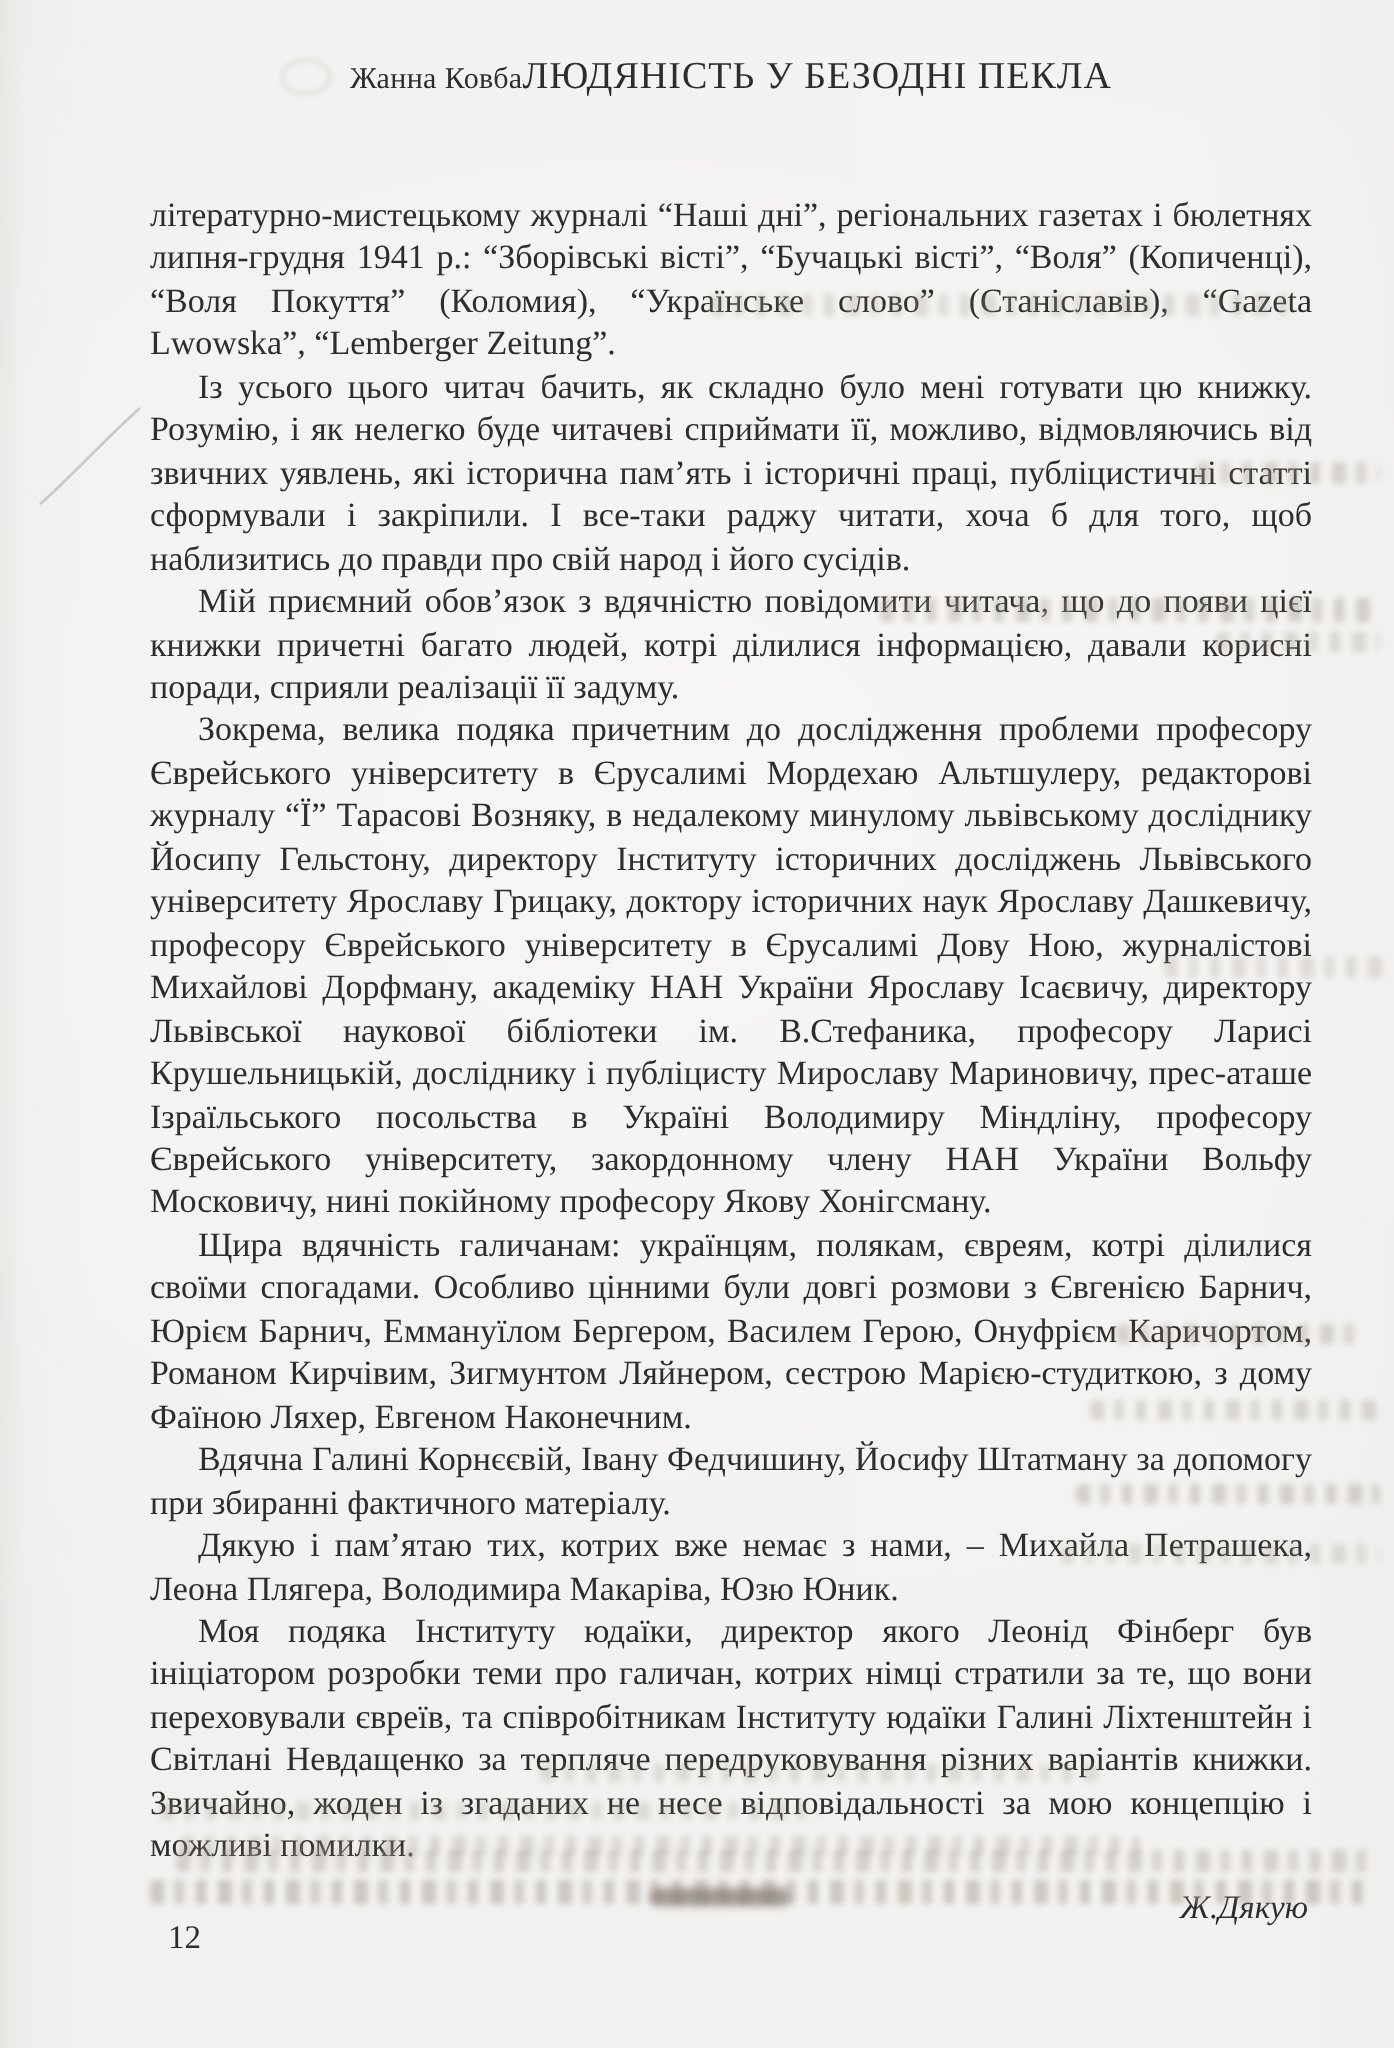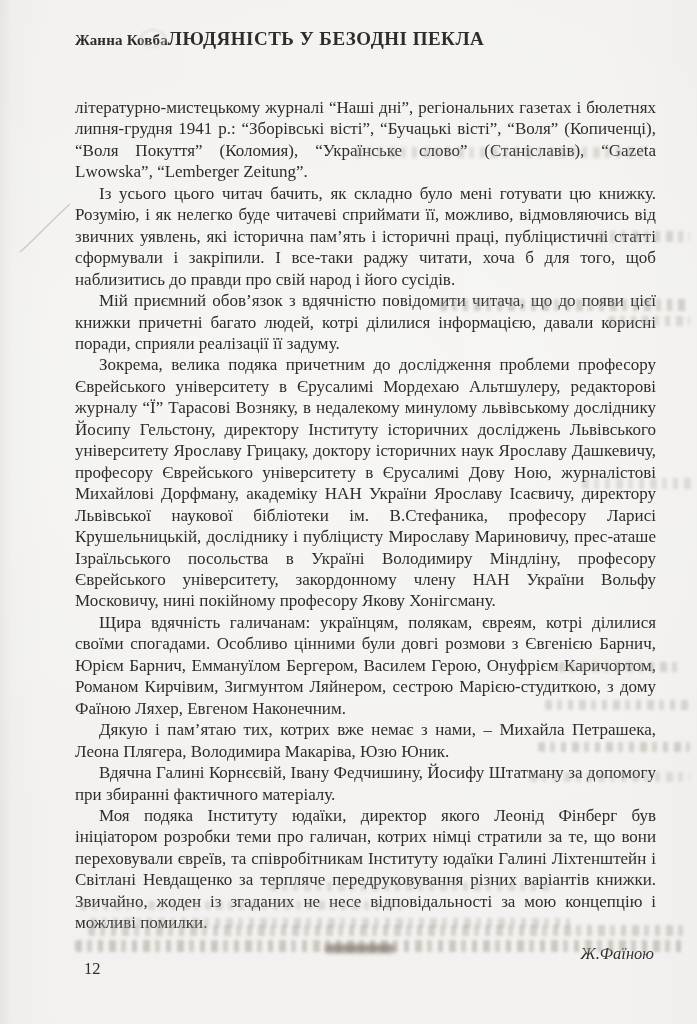--- a/index.html
+++ b/index.html
@@ -11,21 +11,21 @@
   .page{
     position:relative;width:697px;height:1024px;overflow:hidden;
     background:
       radial-gradient(ellipse 900px 700px at 45% 40%, rgba(255,255,255,.35), rgba(255,255,255,0) 70%),
       linear-gradient(90deg,#e7e5e2 0px,#efeeec 12px,#f2f1ef 45px,#f3f2f0 600px,#f0efed 697px);
     color:#2f2d2b;
   }
   
   .running-head{
     position:absolute;left:75px;top:28px;width:581px;
-    display:flex;justify-content:flex-start;align-items:baseline;font-weight:bold;
+    display:flex;justify-content:center;align-items:baseline;
   }
   .running-head .author{font-size:15px;letter-spacing:.2px;}
   .running-head .book-title{font-size:19px;letter-spacing:.5px;}
   
   .body-text{
     position:absolute;left:75px;top:61px;width:581px;
     font-size:17px;line-height:21.45px;text-align:justify;
     text-rendering:optimizeLegibility;
     margin-top:36px;
   }
@@ -79,24 +79,24 @@
   </div>
 
   <div class="ring-smudge"></div>
 
   <div class="body-text">
     <p class="continuation">літературно-мистецькому журналі “Наші дні”, регіональних газетах і бюлетнях липня-грудня 1941 р.: “Зборівські вісті”, “Бучацькі вісті”, “Воля” (Копиченці), “Воля Покуття” (Коломия), “Українське слово” (Станіславів), “Gazeta Lwowska”, “Lemberger Zeitung”.</p>
     <p>Із усього цього читач бачить, як складно було мені готувати цю книжку. Розумію, і як нелегко буде читачеві сприймати її, можливо, відмовляючись від звичних уявлень, які історична пам’ять і історичні праці, публіцистичні статті сформували і закріпили. І все-таки раджу читати, хоча б для того, щоб наблизитись до правди про свій народ і його сусідів.</p>
     <p>Мій приємний обов’язок з вдячністю повідомити читача, що до появи цієї книжки причетні багато людей, котрі ділилися інформацією, давали корисні поради, сприяли реалізації її задуму.</p>
     <p>Зокрема, велика подяка причетним до дослідження проблеми професору Єврейського університету в Єрусалимі Мордехаю Альтшулеру, редакторові журналу “Ї” Тарасові Возняку, в недалекому минулому львівському досліднику Йосипу Гельстону, директору Інституту історичних досліджень Львівського університету Ярославу Грицаку, доктору історичних наук Ярославу Дашкевичу, професору Єврейського університету в Єрусалимі Дову Ною, журналістові Михайлові Дорфману, академіку НАН України Ярославу Ісаєвичу, директору Львівської наукової бібліотеки ім. В.Стефаника, професору Ларисі Крушельницькій, досліднику і публіцисту Мирославу Мариновичу, прес-аташе Ізраїльського посольства в Україні Володимиру Міндліну, професору Єврейського університету, закордонному члену НАН України Вольфу Московичу, нині покійному професору Якову Хонігсману.</p>
     <p>Щира вдячність галичанам: українцям, полякам, євреям, котрі ділилися своїми спогадами. Особливо цінними були довгі розмови з Євгенією Барнич, Юрієм Барнич, Еммануїлом Бергером, Василем Герою, Онуфрієм Каричортом, Романом Кирчівим, Зигмунтом Ляйнером, сестрою Марією-студиткою, з дому Фаїною Ляхер, Евгеном Наконечним.</p>
+    <p>Вдячна Галині Корнєєвій, Івану Федчишину, Йосифу Штатману за допомогу при збиранні фактичного матеріалу.</p>
     <p>Дякую і пам’ятаю тих, котрих вже немає з нами, – Михайла Петрашека, Леона Плягера, Володимира Макаріва, Юзю Юник.</p>
-    <p>Вдячна Галині Корнєєвій, Івану Федчишину, Йосифу Штатману за допомогу при збиранні фактичного матеріалу.</p>
     <p>Моя подяка Інституту юдаїки, директор якого Леонід Фінберг був ініціатором розробки теми про галичан, котрих німці стратили за те, що вони переховували євреїв, та співробітникам Інституту юдаїки Галині Ліхтенштейн і Світлані Невдащенко за терпляче передруковування різних варіантів книжки. Звичайно, жоден із згаданих не несе відповідальності за мою концепцію і можливі помилки.</p>
-    <div class="signature">Ж.Фаїною</div>
+    <div class="signature">Ж.Дякую</div>
   </div>
 
   <div class="page-number">12</div>
 
   <div class="smudge s1"></div>
   <div class="smudge s2"></div>
   <div class="smudge s3"></div>
   <div class="smudge s4"></div>
   <div class="smudge s5"></div>
   <div class="smudge s6"></div>

